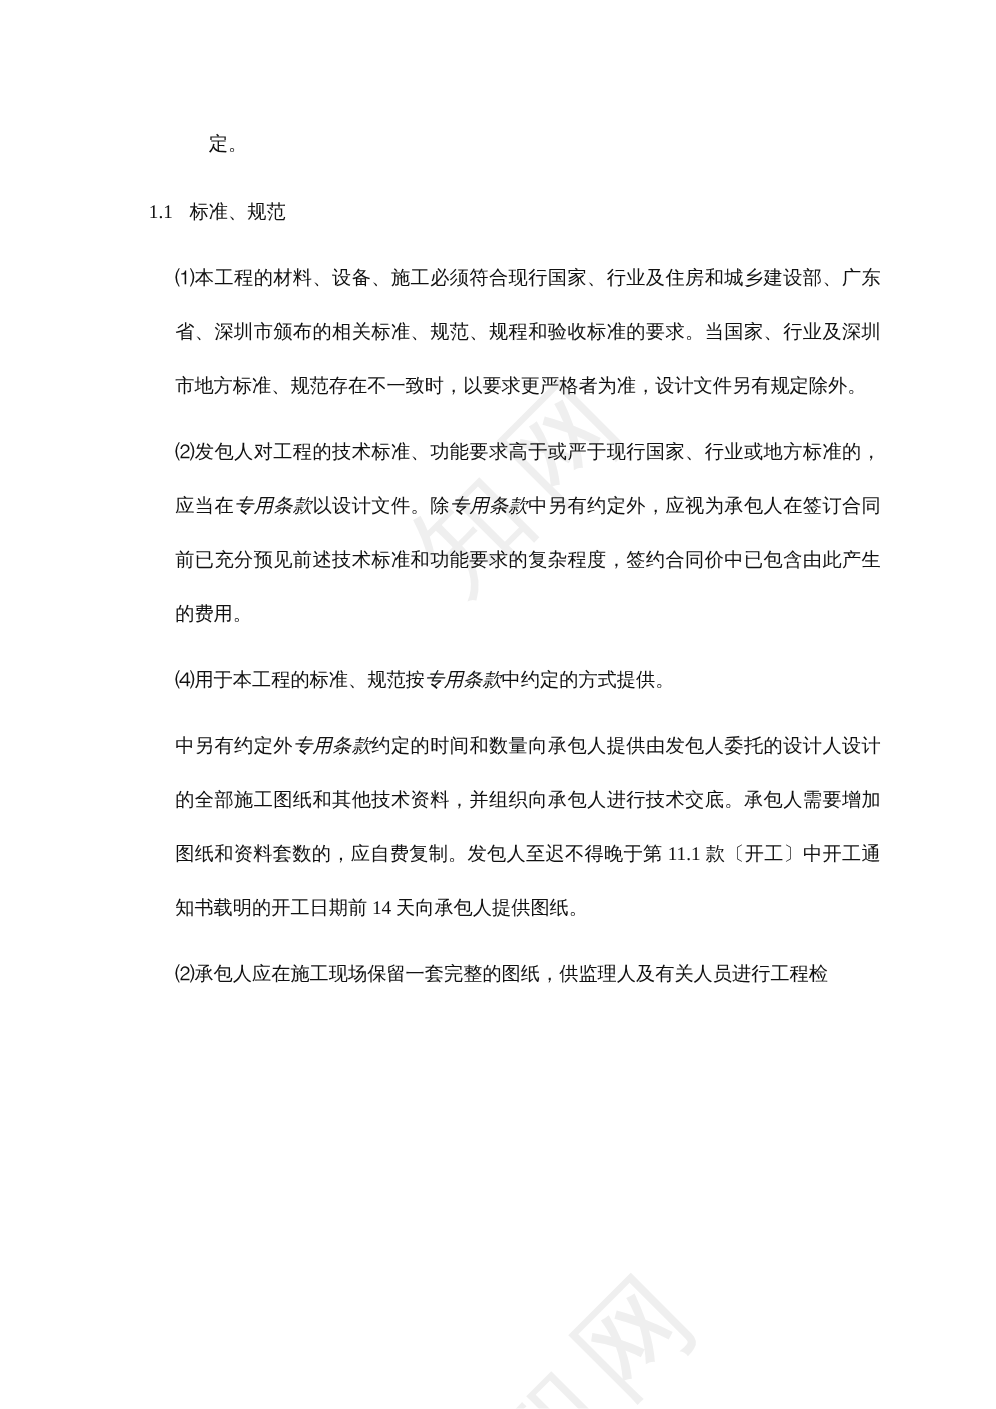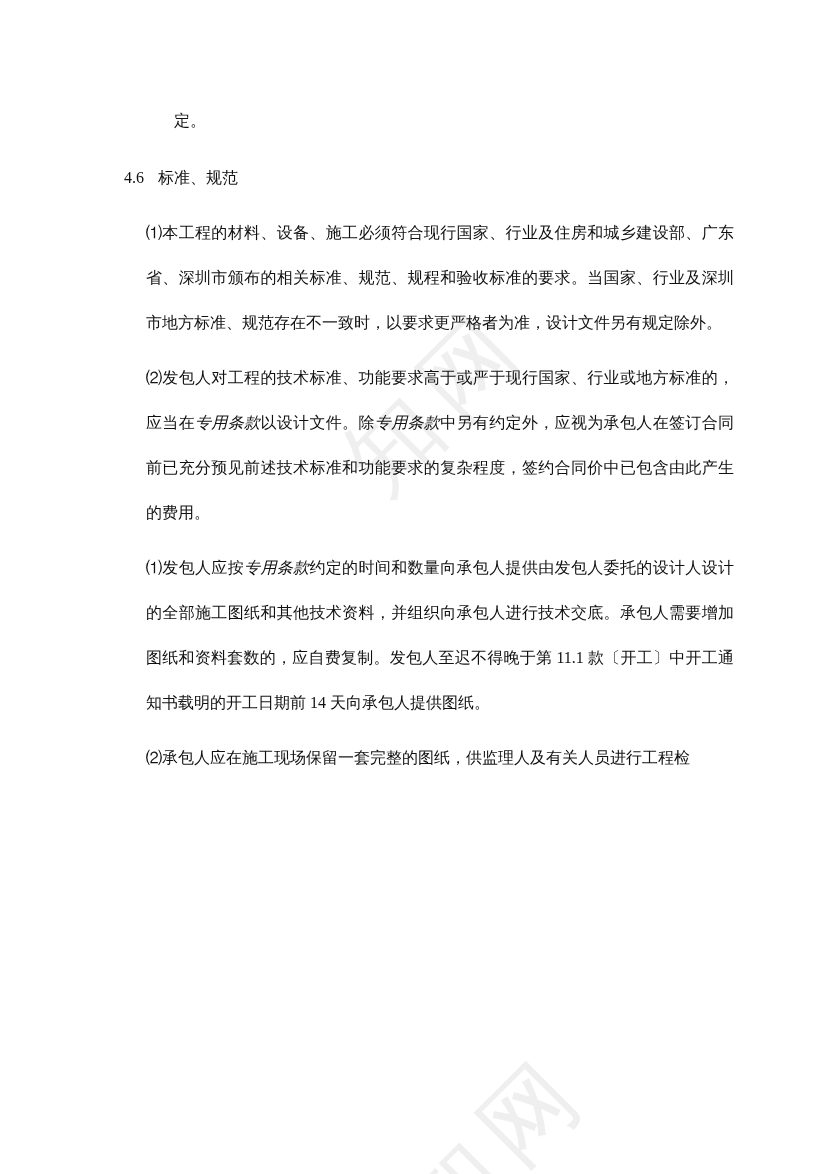--- a/index.html
+++ b/index.html
@@ -52,20 +52,21 @@
 </head>
 <body>
 
 <div class="page">
   <div class="watermark wm-1">知网</div>
   <div class="watermark wm-2">知网</div>
 
   <div class="content">
     <p class="lead-line">定。</p>
     <div id="sections">
-        <div class="heading"><span class="hnum">4.6</span><span>标准、规范</span></div>
+        <div class="heading"><span class="hnum">1.1</span><span>标准、规范</span></div>
         <p class="para"><span>⑴本工程的材料、设备、施工必须符合现行国家、行业及住房和城乡建设部、广东省、深圳市颁布的相关标准、规范、规程和验收标准的要求。当国家、行业及深圳市地方标准、规范存在不一致时，以要求更严格者为准，设计文件另有规定除外。</span></p>
         <p class="para"><span>⑵发包人对工程的技术标准、功能要求高于或严于现行国家、行业或地方标准的，应当在</span><span class="it">专用条款</span><span>以设计文件。除</span><span class="it">专用条款</span><span>中另有约定外，应视为承包人在签订合同前已充分预见前述技术标准和功能要求的复杂程度，签约合同价中已包含由此产生的费用。</span></p>
-        <p class="para"><span>⑴发包人应按</span><span class="it">专用条款</span><span>约定的时间和数量向承包人提供由发包人委托的设计人设计的全部施工图纸和其他技术资料，并组织向承包人进行技术交底。承包人需要增加图纸和资料套数的，应自费复制。发包人至迟不得晚于第 11.1 款〔开工〕中开工通知书载明的开工日期前 14 天向承包人提供图纸。</span></p>
+        <p class="para"><span>⑷用于本工程的标准、规范按</span><span class="it">专用条款</span><span>中约定的方式提供。</span></p>
+        <p class="para"><span>中另有约定外</span><span class="it">专用条款</span><span>约定的时间和数量向承包人提供由发包人委托的设计人设计的全部施工图纸和其他技术资料，并组织向承包人进行技术交底。承包人需要增加图纸和资料套数的，应自费复制。发包人至迟不得晚于第 11.1 款〔开工〕中开工通知书载明的开工日期前 14 天向承包人提供图纸。</span></p>
         <p class="para"><span>⑵承包人应在施工现场保留一套完整的图纸，供监理人及有关人员进行工程检</span></p>
       </div>
   </div>
 </div>
 
 </body></html>

